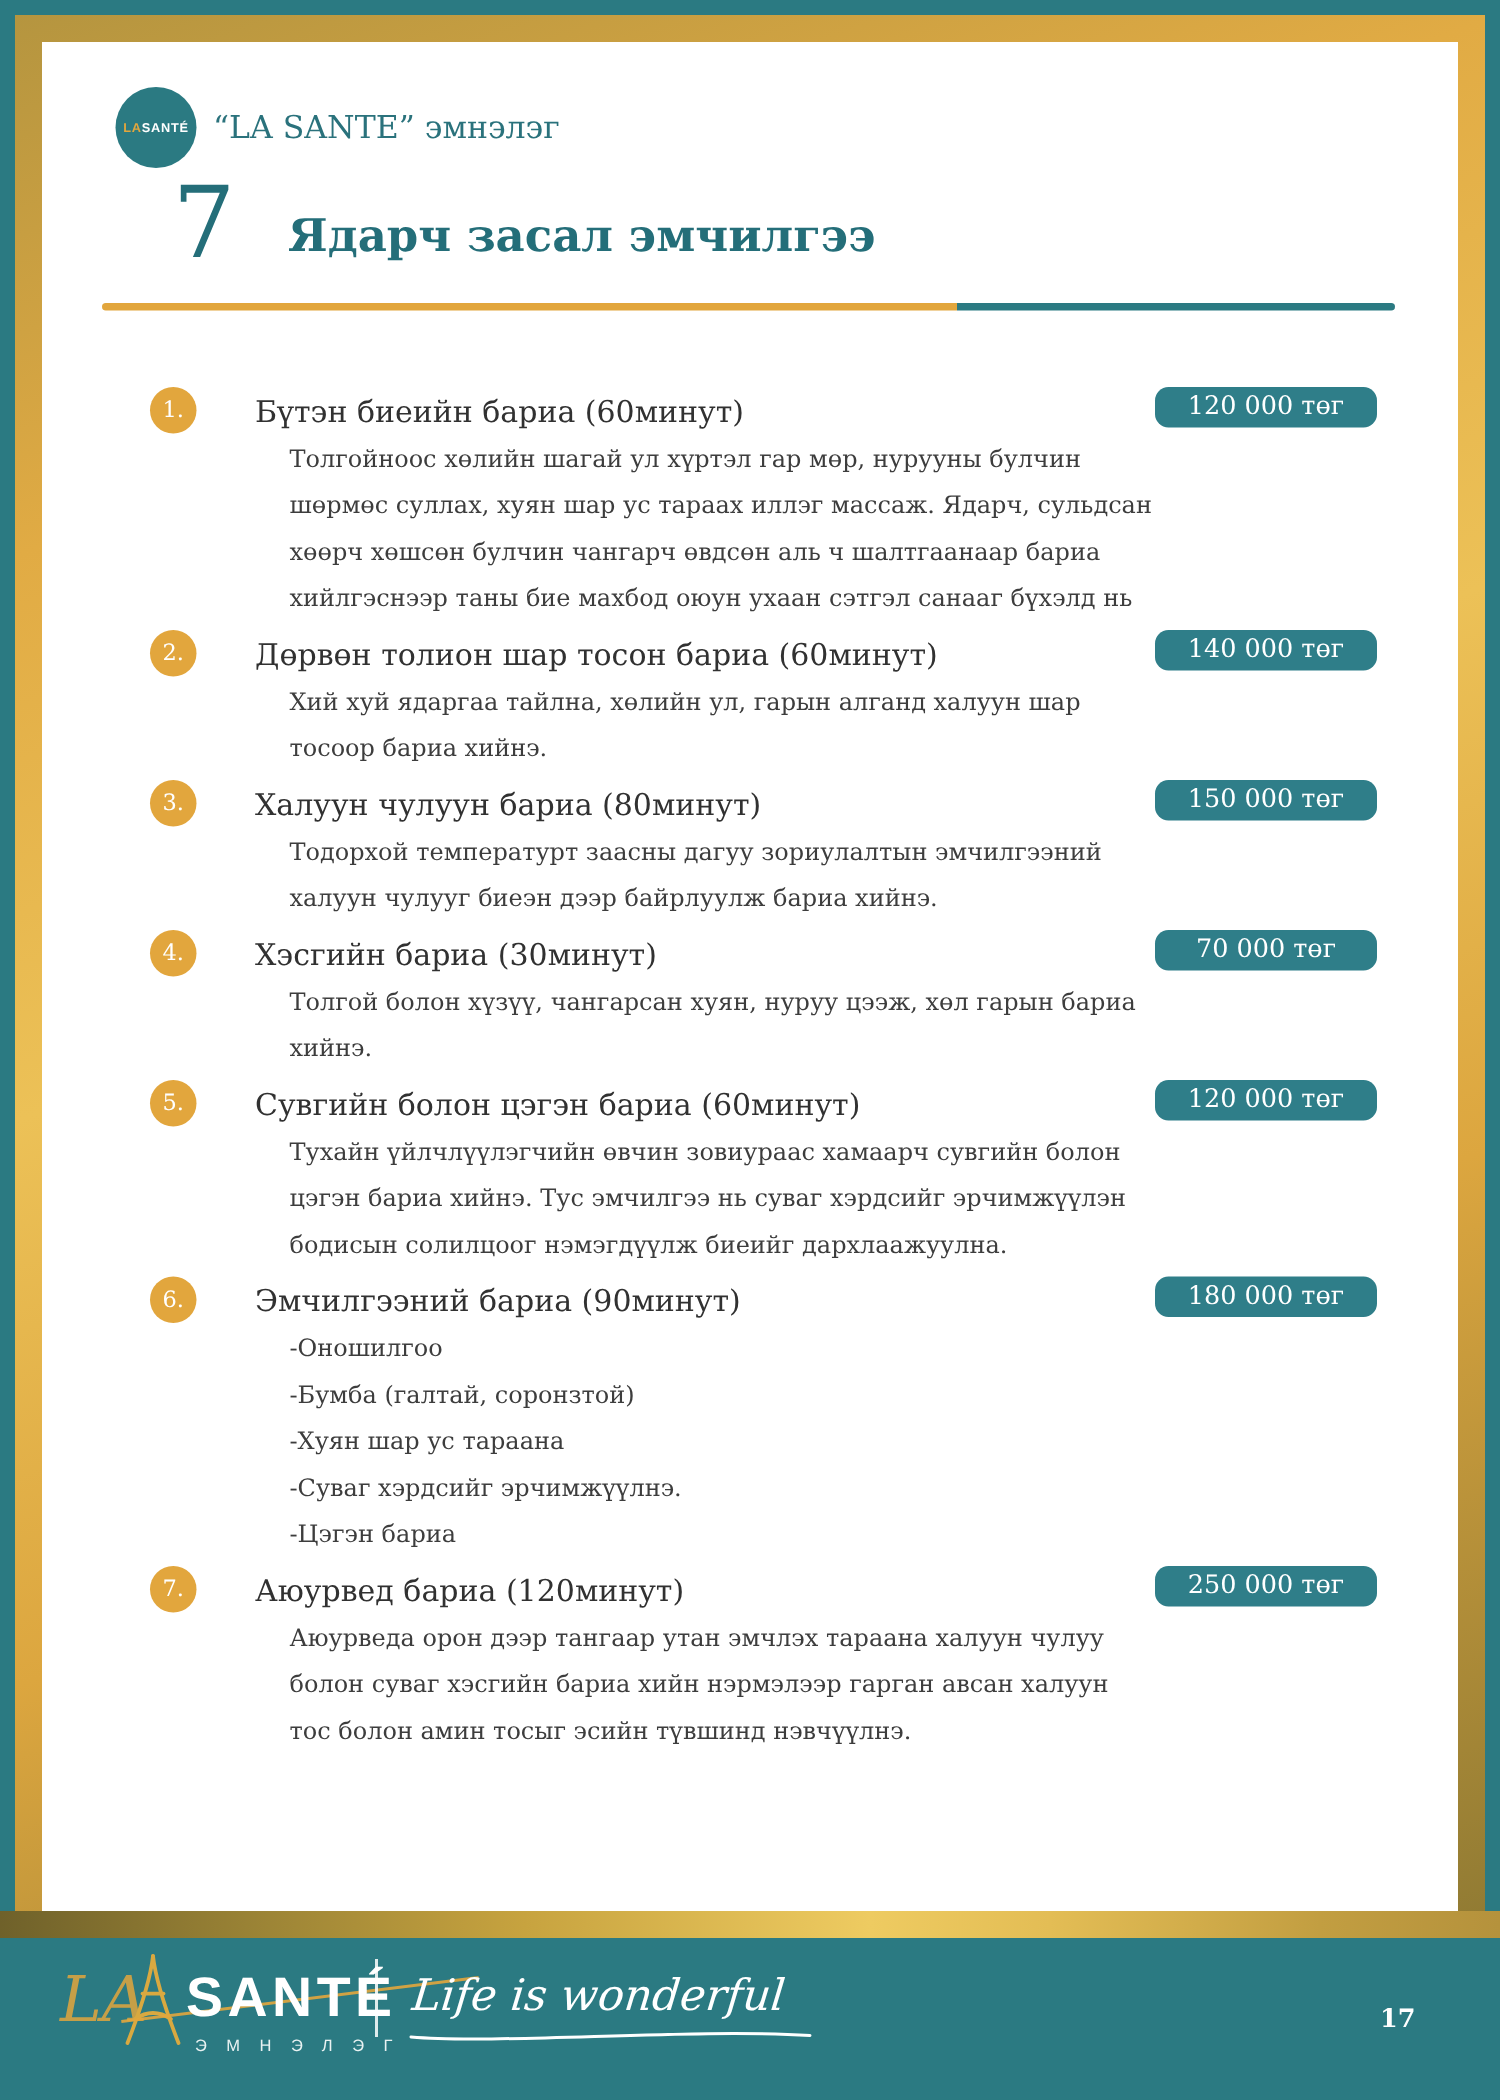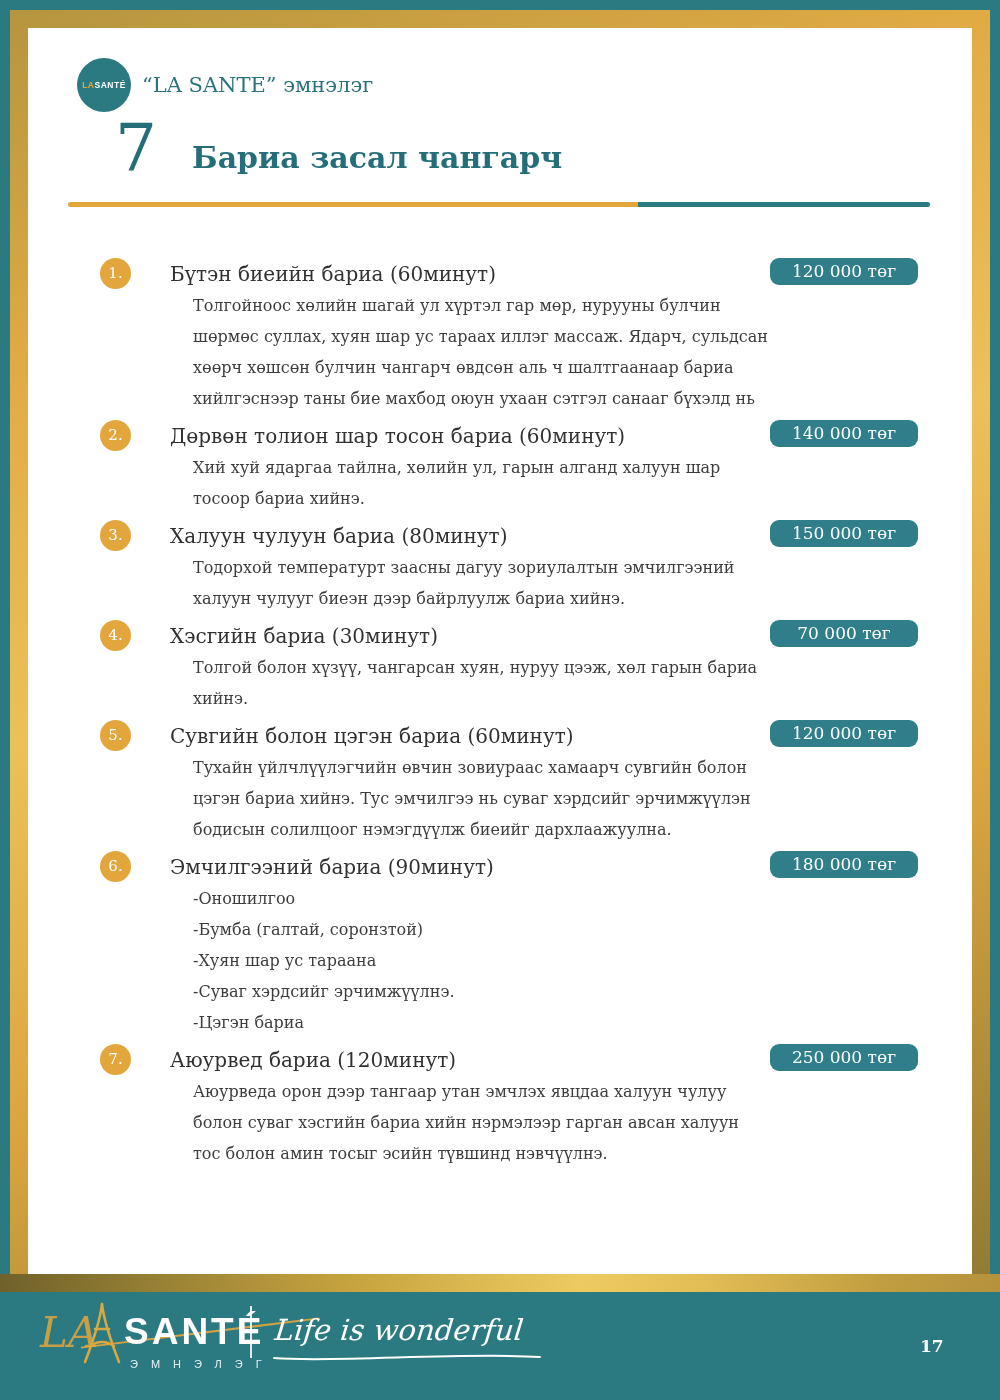--- a/index.html
+++ b/index.html
@@ -127,21 +127,21 @@
     <div class="content"></div>
   </div>
 
   <div class="brand-logo">
     <span class="la">LA</span>
       <span class="sante">SANTÉ</span>
   </div>
   <div class="brand-title">“LA SANTE” эмнэлэг</div>
 
   <div class="section-number">7</div>
-  <div class="section-title">Бариа засал чангарч</div>
+  <div class="section-title">Ядарч засал эмчилгээ</div>
 
   <div class="divider">
     <div class="seg-gold"></div>
     <div class="seg-teal"></div>
   </div>
 
   <div class="service-list">
     <div class="item">
       <div class="item-num">1.</div>
       <div class="item-title">Бүтэн биеийн бариа (60минут)</div>
@@ -206,21 +206,21 @@
           <div class="desc-line">-Суваг хэрдсийг эрчимжүүлнэ.</div>
           <div class="desc-line">-Цэгэн бариа</div>
         </div>
     </div>
 
     <div class="item">
       <div class="item-num">7.</div>
       <div class="item-title">Аюурвед бариа (120минут)</div>
       <div class="item-price">250 000 төг</div>
       <div class="item-desc">
-          <div class="desc-line">Аюурведа орон дээр тангаар утан эмчлэх явцдаа халуун чулуу</div>
+          <div class="desc-line">Аюурведа орон дээр тангаар утан эмчлэх тараана халуун чулуу</div>
           <div class="desc-line">болон суваг хэсгийн бариа хийн нэрмэлээр гарган авсан халуун</div>
           <div class="desc-line">тос болон амин тосыг эсийн түвшинд нэвчүүлнэ.</div>
         </div>
     </div>
   </div>
 
   <div class="footer-gold-bar"></div>
   <div class="footer"></div>
 
   <div class="footer-la">LA</div>

